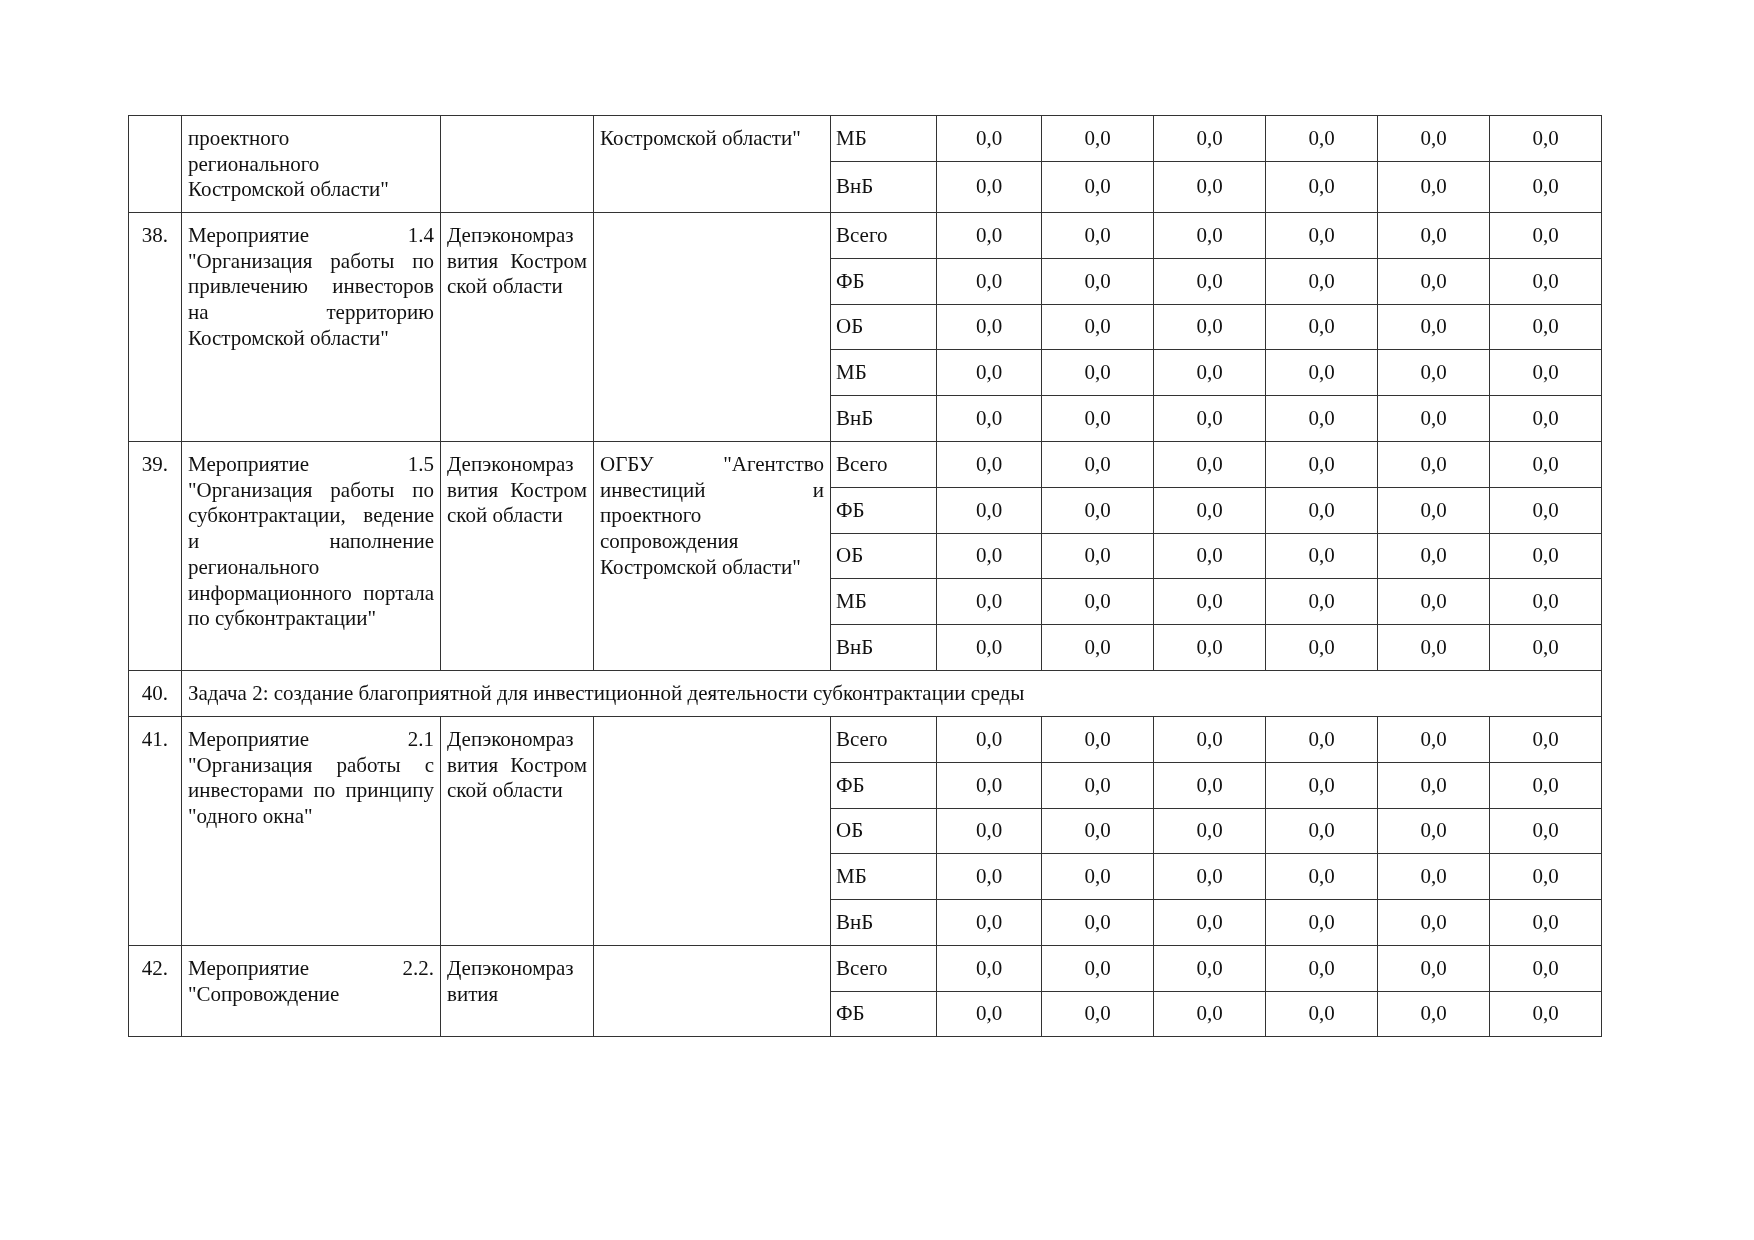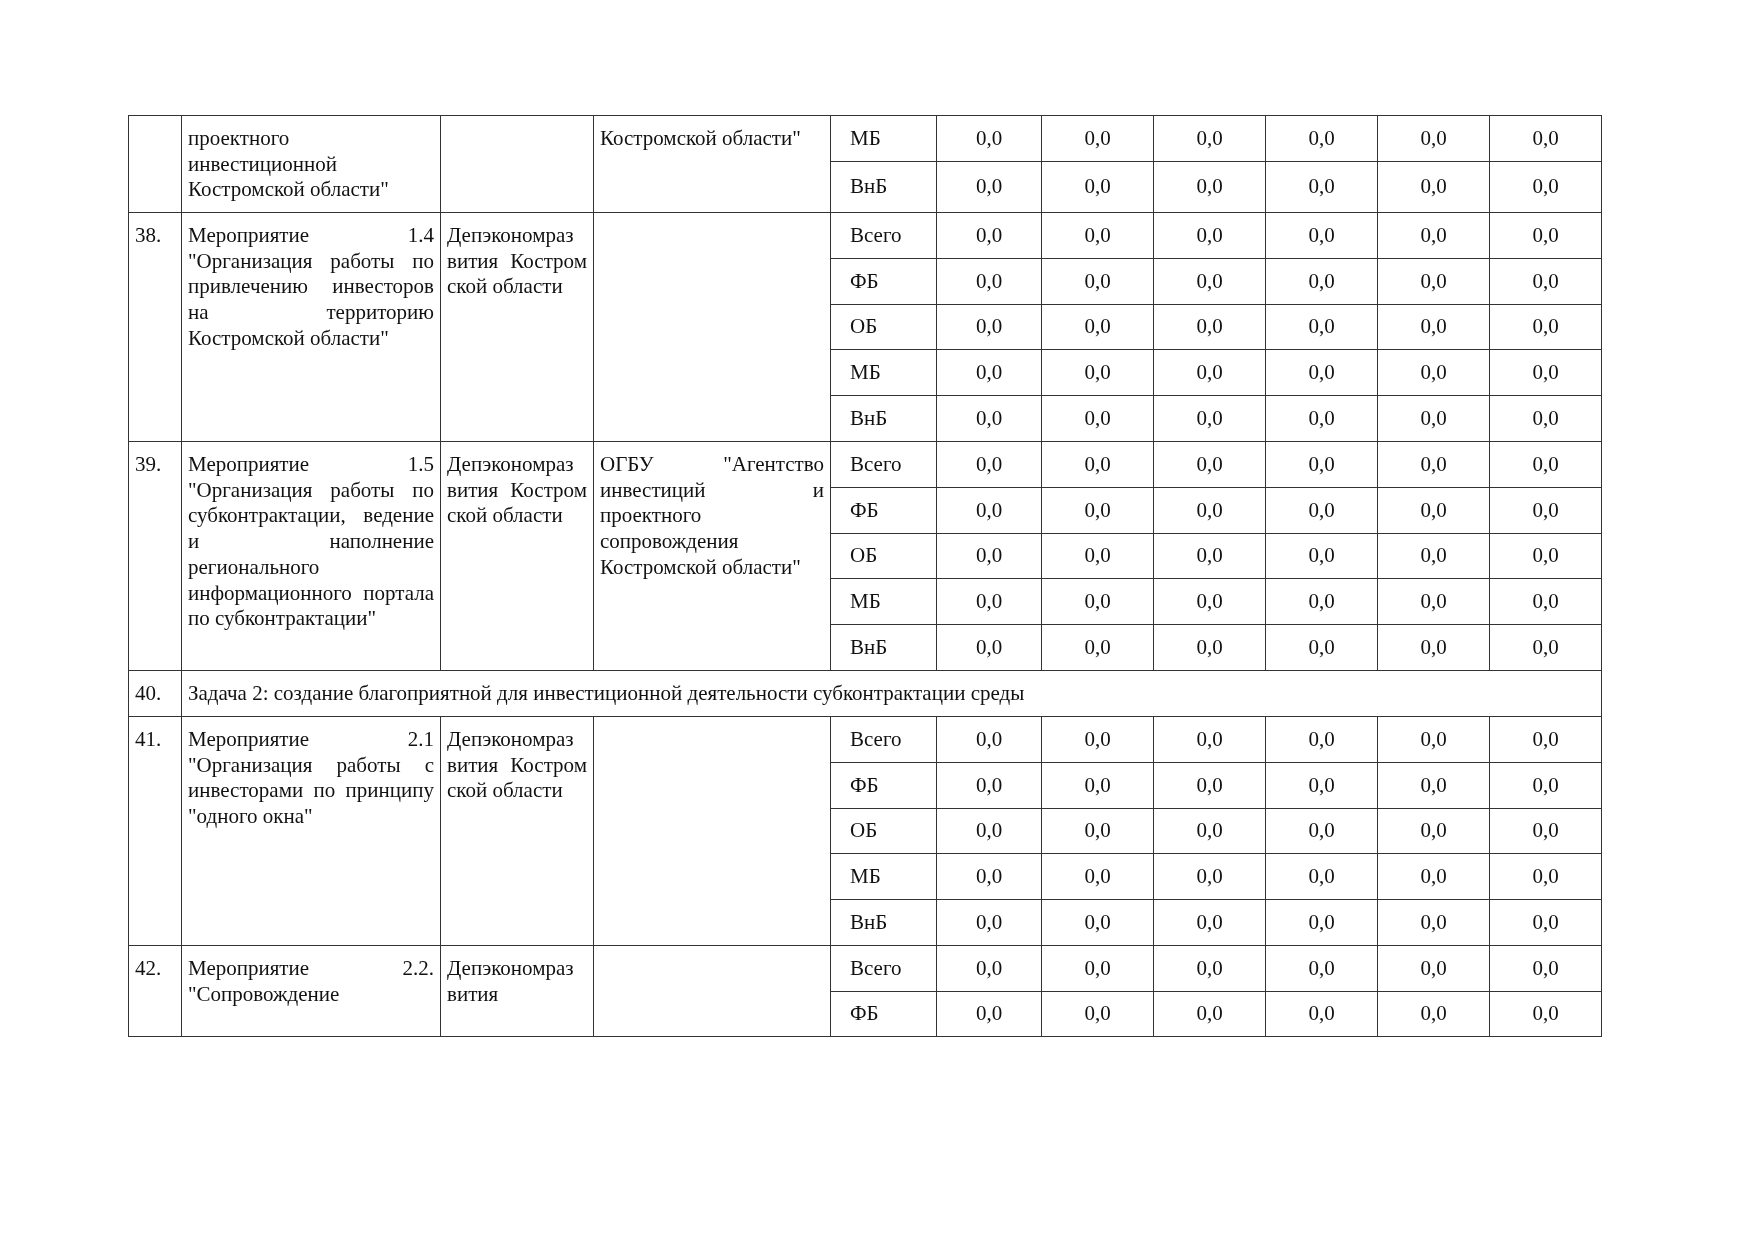--- a/index.html
+++ b/index.html
@@ -1,23 +1,23 @@
 <!DOCTYPE html>
 <html><head>
 <meta charset="utf-8">
 <style>
   html, body { margin:0; padding:0; background:#fff; }
   body { width:1754px; height:1240px; overflow:hidden; position:relative;
          font-family:"Liberation Serif", "DejaVu Serif", serif; color:#111; }
   #tbl { position:absolute; left:128px; top:115px; border-collapse:collapse;
          table-layout:fixed; font-size:21px; line-height:25.7px; }
   #tbl td { border:1.6px solid #333; padding:0 6px; vertical-align:middle; height:44px; box-sizing:border-box; }
-  #tbl td.num { text-align:left; vertical-align:top; padding-top:10px; padding-right:1px; }
+  #tbl td.num { text-align:right; vertical-align:top; padding-top:10px; padding-right:13px; }
   #tbl td.txt { vertical-align:top; padding-top:10px; text-align:justify; text-align-last:left; }
-  #tbl td.src { text-align:left; padding-left:19px; }
+  #tbl td.src { text-align:left; padding-left:5px; }
   #tbl td.val { text-align:center; }
   #tbl td.task { vertical-align:middle; padding-left:6px; }
   .just-line { display:flex; justify-content:space-between; }
 </style>
 </head>
 <body>
 
 <table id="tbl">
   <colgroup>
     <col style="width:53px">
@@ -30,21 +30,21 @@
       <col style="width:112px">
     <col style="width:112px">
       <col style="width:112px">
       <col style="width:112px">
   </colgroup>
   <tbody id="tbody">
       <tr style="height: 46px;">
         <td class="num" rowspan="2"></td>
         <td class="txt" rowspan="2">
           <div>проектного</div>
-          <div>инвестиционной</div>
+          <div>регионального</div>
           <div>Костромской области"</div>
         </td>
         <td class="txt" rowspan="2" style="word-break: break-all;"></td>
         <td class="txt" rowspan="2">Костромской области"</td>
         <td class="src">МБ</td>
         <td class="val">0,0</td>
         <td class="val">0,0</td>
         <td class="val">0,0</td>
         <td class="val">0,0</td>
         <td class="val">0,0</td>

